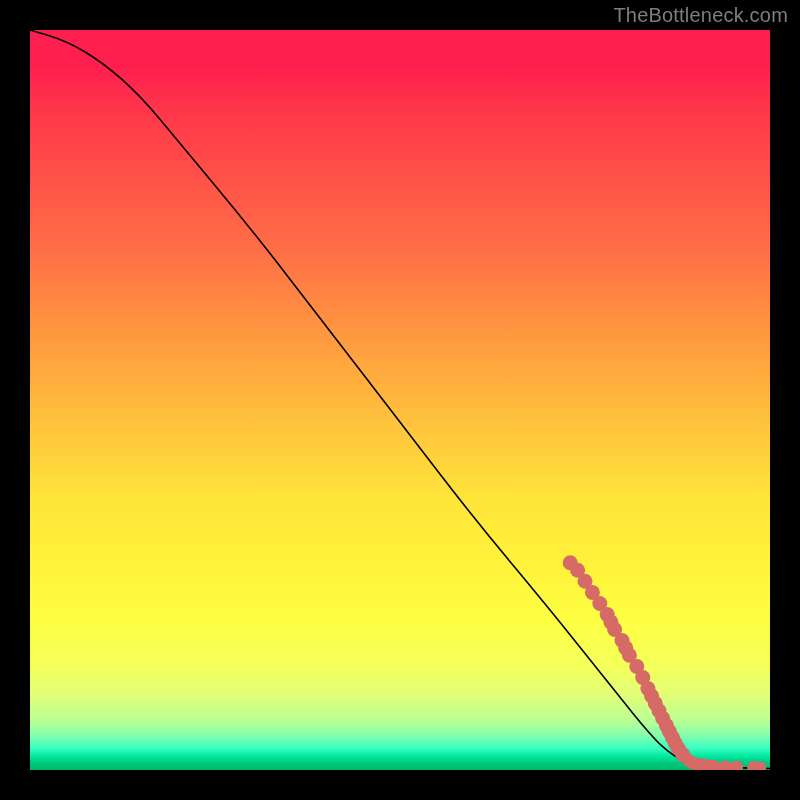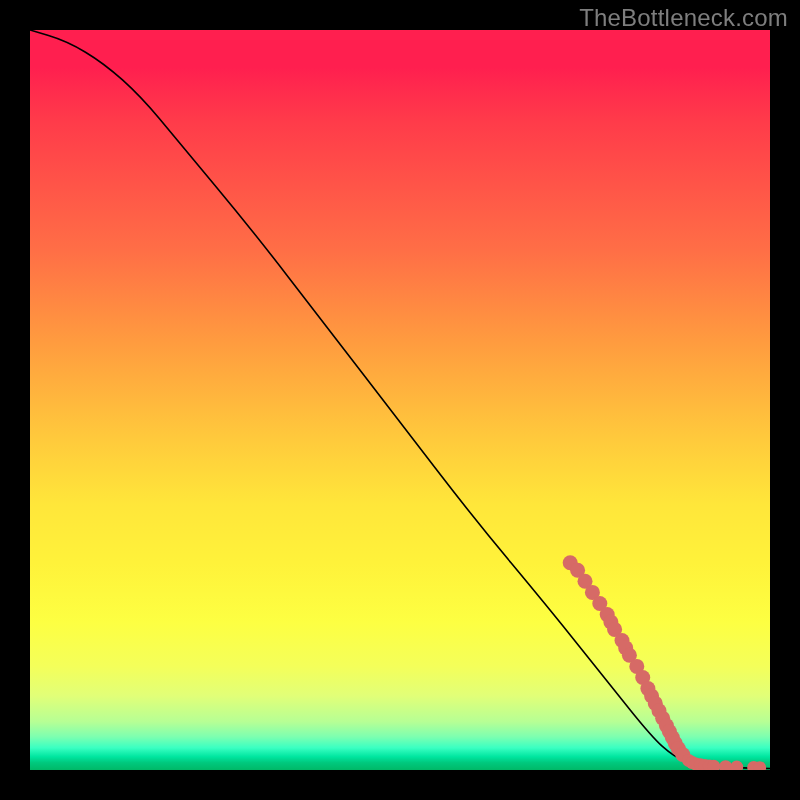--- a/index.html
+++ b/index.html
@@ -15,21 +15,21 @@
     position: relative;
     width: 800px;
     height: 800px;
     background: #000;
   }
   .watermark {
     position: absolute;
     top: 4px;
     right: 12px;
     color: #7e7e7e;
-    font-size: 24px;
+    font-size: 20px;
     font-weight: 500;
     letter-spacing: 0.2px;
     z-index: 40;
   }
   .plot {
     position: absolute;
     left: 30px;
     top: 30px;
     width: 740px;
     height: 740px;

